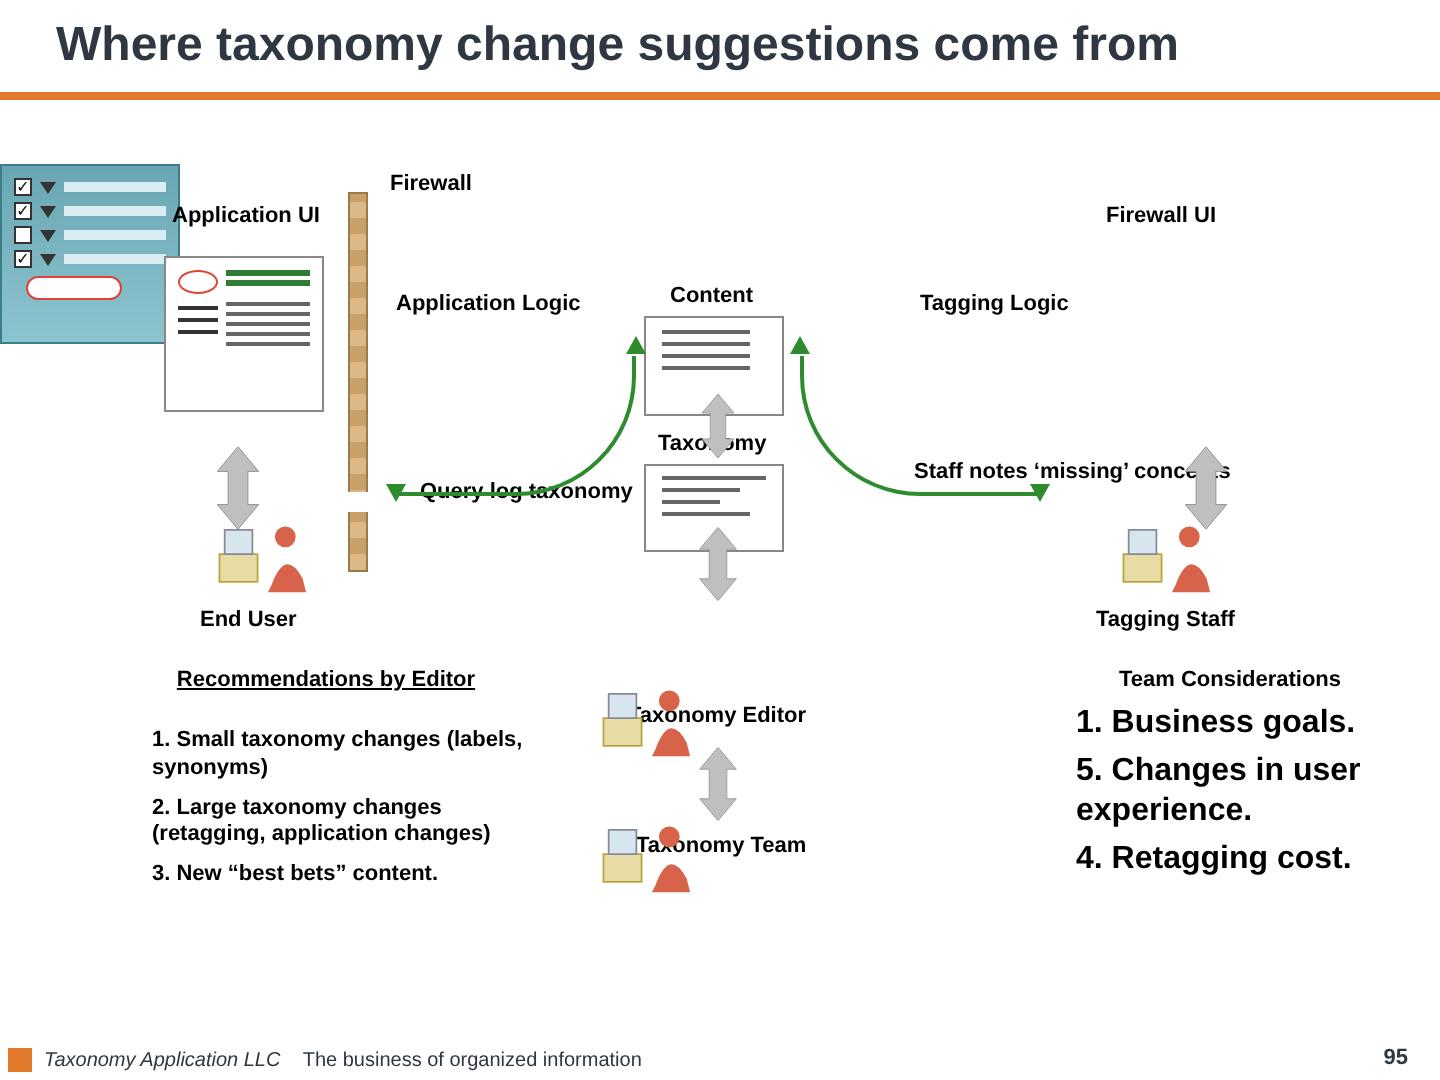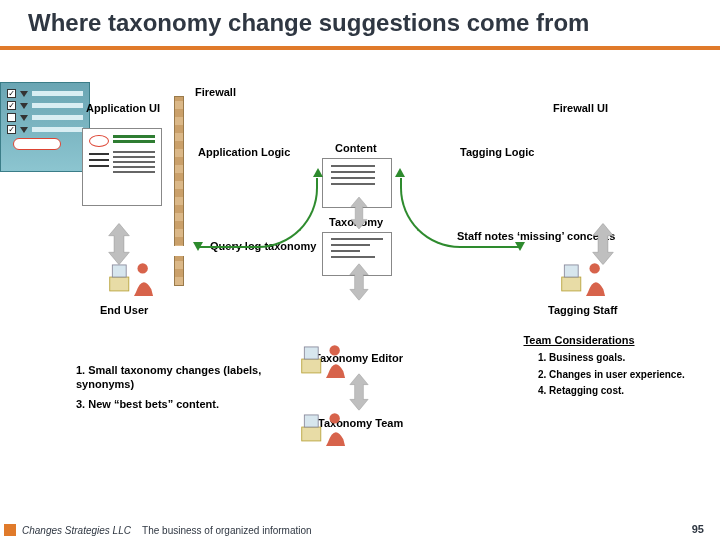--- a/index.html
+++ b/index.html
@@ -50,25 +50,25 @@
 
   .rec-title { top: 252px; left: 78px; width: 170px; text-decoration: underline; }
   .rec-list {
     position: absolute;
     top: 282px; left: 76px; width: 190px;
     font-size: 11px; font-weight: bold;
     line-height: 1.25;
   }
   .rec-list li { list-style: none; margin-bottom: 6px; }
 
-  .team-title { top: 252px; left: 499px; width: 160px; text-decoration: underline; }
+  .team-title { top: 252px; left: 535px; width: 160px; }
   .team-list {
     position: absolute;
     top: 270px; left: 538px; width: 160px;
-    font-size: 10px; font-weight: bold;
+    font-size: 16px; font-weight: bold;
     line-height: 1.25;
   }
   .team-list li { list-style: none; margin-bottom: 4px; }
   .requests-lbl {
     position: absolute; top: 350px; left: 528px; width: 170px;
     font-size: 11px; font-weight: bold; text-align: center; line-height: 1.2;
   }
 
   
   .box {
@@ -192,29 +192,31 @@
   <div class="label content-lbl">Content</div>
   <div class="label taglogic-lbl">Tagging Logic</div>
   <div class="label taxonomy-lbl">Taxonomy</div>
   <div class="label querylog-lbl">Query log taxonomy</div>
   <div class="label staffnotes-lbl">Staff notes ‘missing’ concepts</div>
   <div class="label enduser-lbl">End User</div>
   <div class="label tagstaff-lbl">Tagging Staff</div>
   <div class="label taxeditor-lbl">Taxonomy Editor</div>
   <div class="label taxteam-lbl">Taxonomy Team</div>
 
+  <div class="label rec-title">Recommendations by Editor</div>
   <ul class="rec-list">
     <li>1. Small taxonomy changes (labels, synonyms)</li>
+    <li>2. Large taxonomy changes (retagging, application changes)</li>
     <li>3. New “best bets” content.</li>
   </ul>
 
   <div class="label team-title">Team Considerations</div>
   <ul class="team-list">
     <li>1. Business goals.</li>
-    <li>2. Changes in user experience.</li>
+    <li>5. Changes in user experience.</li>
     <li>4. Retagging cost.</li>
   </ul>
 
   <div class="box app-ui-box">
     <div class="col1">
       <div class="oval"></div>
       <div class="blackline"></div>
         <div class="blackline"></div>
         <div class="blackline"></div>
     </div>
@@ -330,17 +332,17 @@
         <rect x="5" y="8" width="16" height="14" fill="#d7e6ee" stroke="#889"></rect>
         <circle cx="40" cy="12" r="6" fill="#d7634b"></circle>
         <path d="M32 40 q8 -22 18 -4 l2 8 h-22 z" fill="#d7634b"></path>
       </svg>
   </div>
 
 </div>
 
 <div class="footer-square"></div>
 <div class="footer">
-  <span>Changes Strategies LLC</span>
+  <span>Taxonomy Application LLC</span>
   &nbsp;&nbsp;
   <span style="font-style:normal">The business of organized information</span>
 </div>
 <div class="pagenum">95</div>
 
 </body></html>

